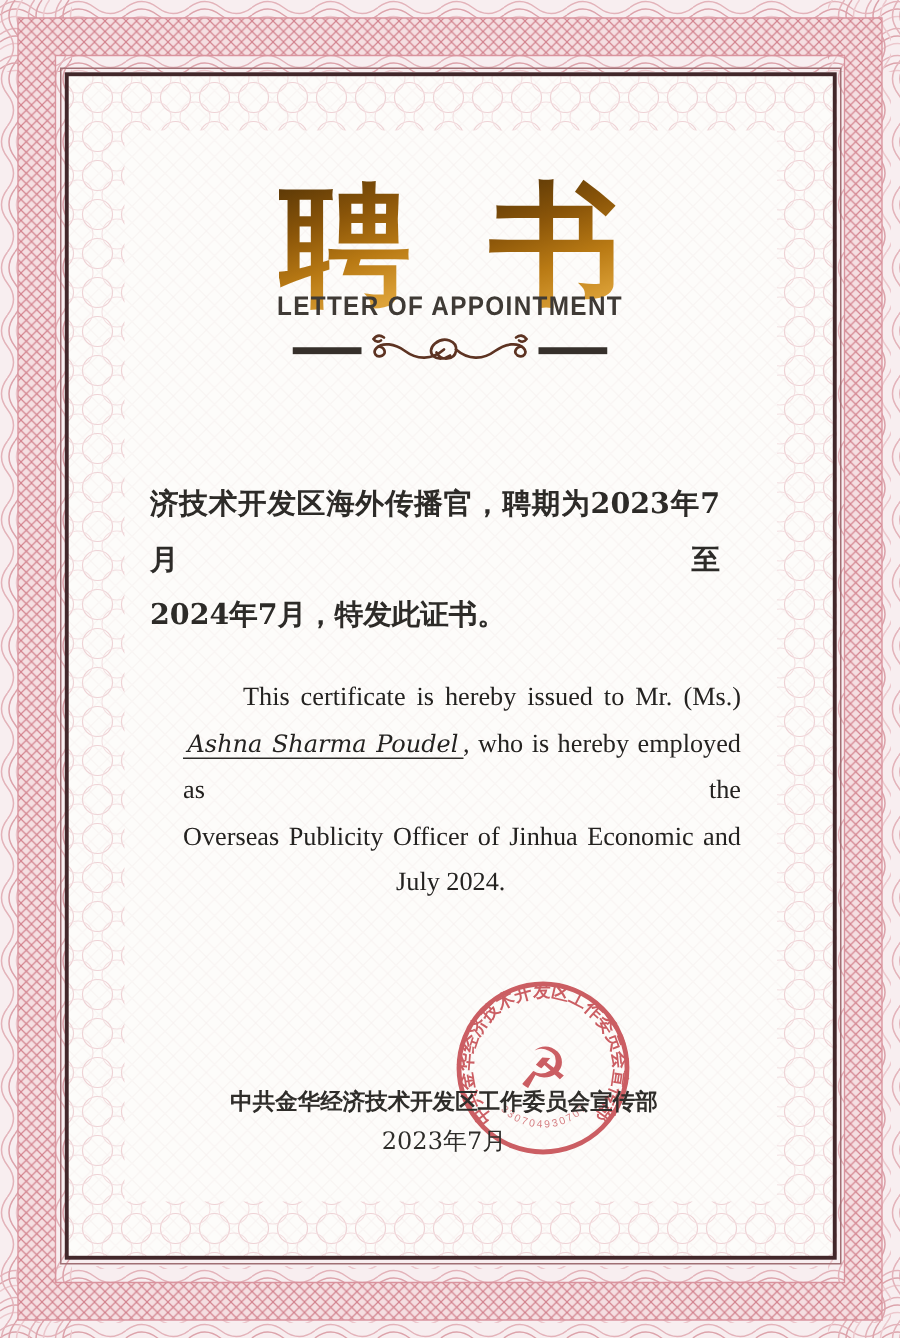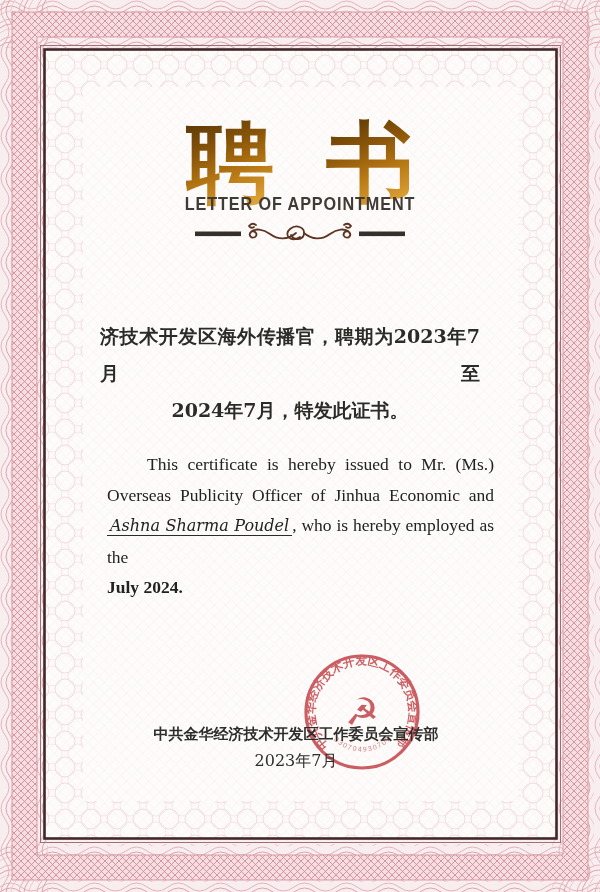--- a/index.html
+++ b/index.html
@@ -27,31 +27,31 @@
   .divider{position:absolute;top:220px;left:195px;z-index:2;}
 
   
   .cn{
     position:absolute;top:318px;left:100px;width:380px;z-index:2;
     font-family:"DejaVu Serif",serif;font-size:19px;font-weight:700;
     color:#2d2b28;line-height:37px;
   }
   .cn .jl{text-align:justify;text-align-last:justify;}
   .cn .ind{padding-left:52px;}
-  .cn .last{text-align:center;}
+  .cn .last{text-align:left;}
 
   
   .en{
     position:absolute;top:449px;left:107px;width:387px;z-index:2;
     font-family:"Liberation Serif",serif;font-size:17.5px;font-weight:500;
     color:#242220;line-height:30.5px;
   }
-  .en .jl{text-align:justify;text-align-last:justify;}
+  .en .jl{text-align:justify;text-align-last:justify;margin-left:15px;}
   .en .ind{padding-left:40px;}
-  .en .last{text-align:left;font-weight:bold;}
+  .en .last{text-align:center;}
 
   .name{
     font-family:"DejaVu Serif",serif;font-style:italic;
     border-bottom:1.5px solid #2d2b28;padding:0 3px;white-space:nowrap;
   }
   .name-cn{font-size:15px;}
   .name-en{font-size:16px;}
 
   
   .stamp{position:absolute;left:301px;top:651px;z-index:1;opacity:.88;}
@@ -136,22 +136,22 @@
     </g>
   </svg>
 
   <div class="cn">
     <div class="jl">济技术开发区海外传播官，聘期为2023年7月至</div>
     <div class="last">2024年7月，特发此证书。</div>
   </div>
 
   <div class="en">
     <div class="jl ind">This certificate is hereby issued to Mr. (Ms.)</div>
+    <div class="jl"><span class="name name-en">Ashna Sharma Poudel</span><span>, who is hereby employed as the</span></div>
     <div class="jl">Overseas Publicity Officer of Jinhua Economic and</div>
-    <div class="jl"><span class="name name-en">Ashna Sharma Poudel</span><span>, who is hereby employed as the</span></div>
     <div class="last">July 2024.</div>
   </div>
 
   <svg class="stamp" width="122" height="122" viewBox="0 0 122 122">
     <defs>
       <path id="arcT" d="M27.4 94.6 A 47.5 47.5 0 1 1 94.6 94.6" fill="none"></path>
       <path id="arcB" d="M30 86 A 40 40 0 0 0 92 86" fill="none"></path>
     </defs>
     <circle cx="61" cy="61" r="56" fill="none" stroke="#c5494f" stroke-width="3.2"></circle>
     <text font-size="12" fill="#c5494f" font-weight="700">

